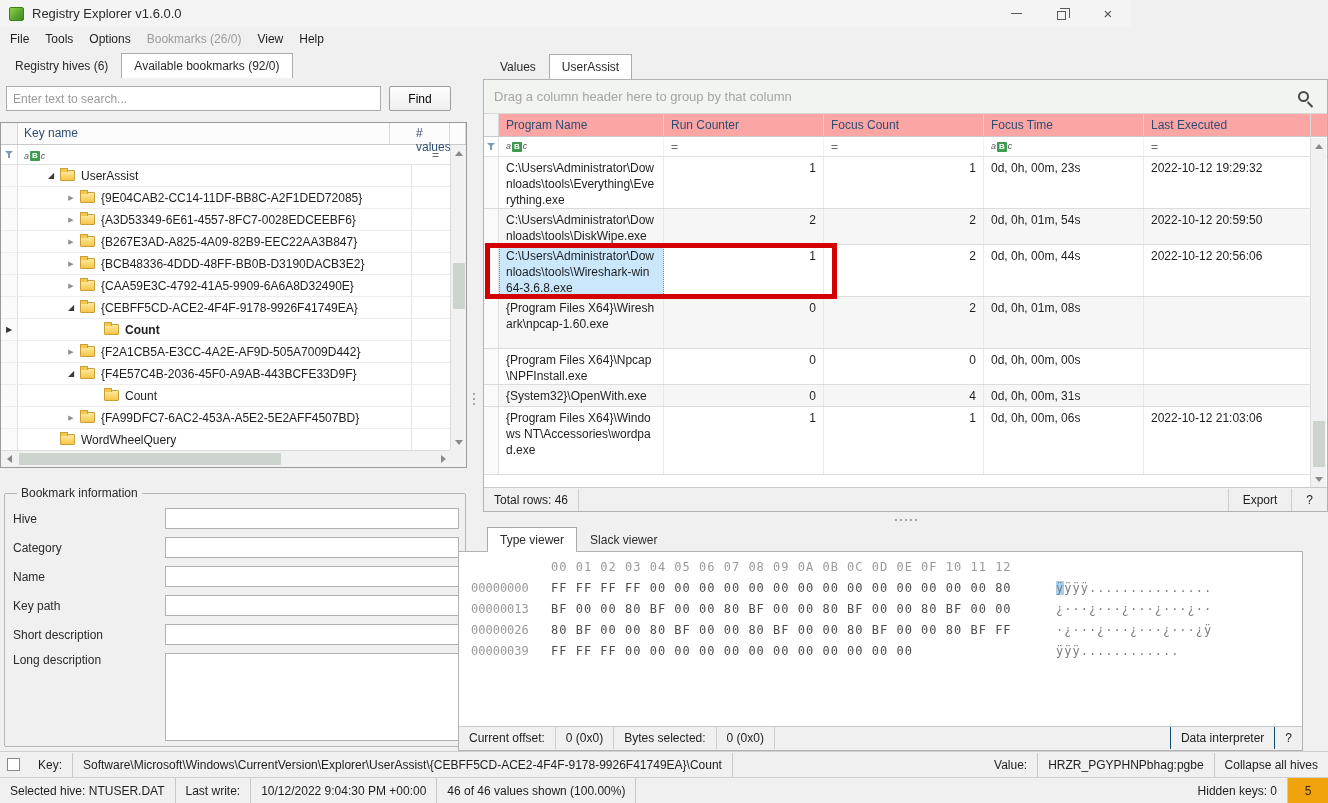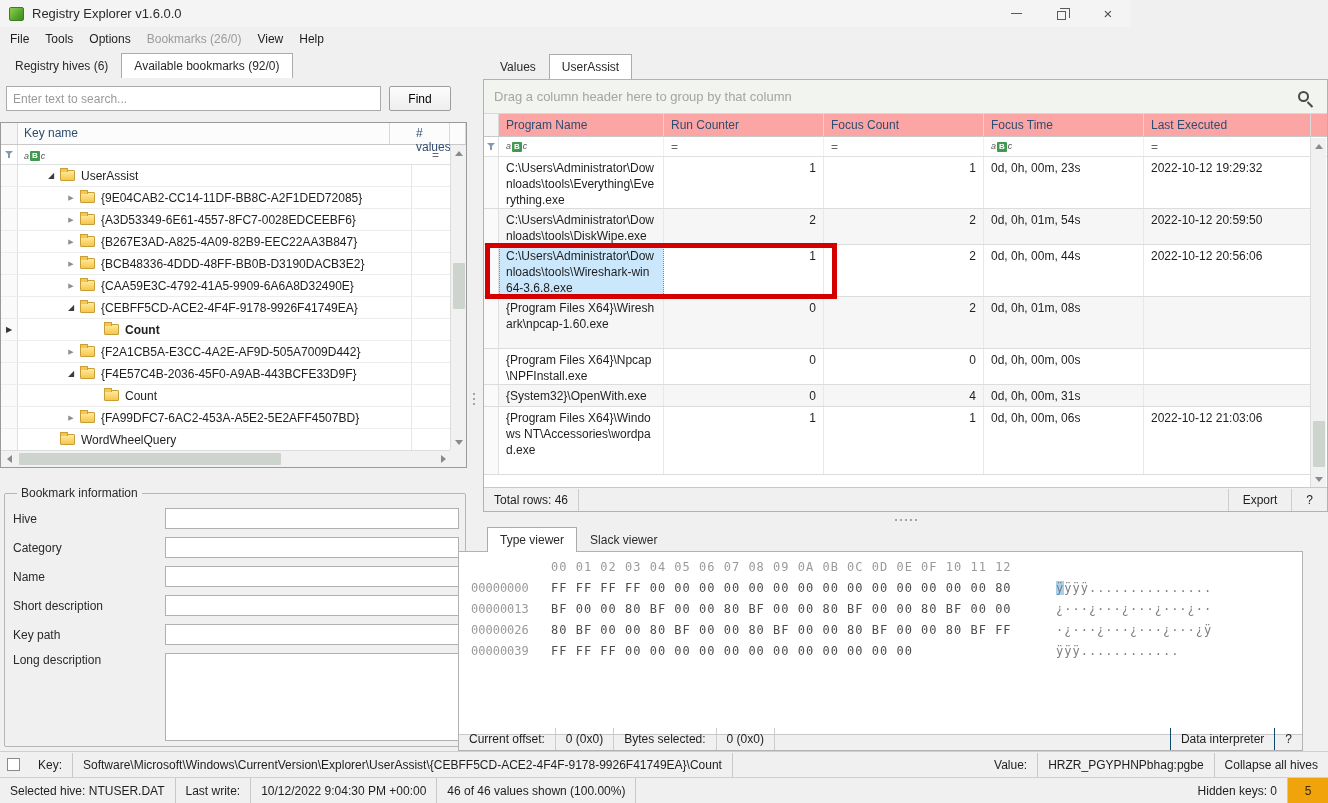--- a/index.html
+++ b/index.html
@@ -131,21 +131,21 @@
   
   .vtabs { position:absolute; left:487px; top:526px; }
   .rview { position:absolute; left:458px; top:551px; width:845px; height:200px; background:#fff; border:1px solid #b2b2b2; display:flex; flex-direction:column; }
   .hexarea { flex:1; padding:8px 0 0 12px; font-family:"DejaVu Sans Mono", monospace; font-size:12px; overflow:hidden; }
   .hexline { display:flex; height:21px; white-space:nowrap; }
   .hexoff { width:66px; color:#9a9a9a; flex:none; margin-right:14px; }
   .hexbytes { width:505px; color:#4d4d4d; letter-spacing:1px; flex:none; }
   .hexhead { color:#9a9a9a; letter-spacing:1px; }
   .hexascii { color:#7d7d7d; letter-spacing:1px; }
   .hexsel { background:#a6d2f0; }
-  .obar { height:16px; border-top:1px solid #c9c9c9; background:#f0f0f0; display:flex; align-items:flex-end; }
+  .obar { height:24px; border-top:1px solid #c9c9c9; background:#f0f0f0; display:flex; align-items:flex-start; }
   .ob-cell { padding:4px 10px; border-right:1px solid #cdcdcd; white-space:nowrap; }
   .ob-spacer { flex:1; }
   .ob-right { border-left:1px solid #0c4a6e; border-right:none; }
 
   
   .sb1 { position:absolute; left:0; top:751px; width:1328px; height:26px; background:#f0f0f0; border-top:1px solid #cfcfcf; display:flex; align-items:center; }
   .sb2 { position:absolute; left:0; top:777px; width:1328px; height:26px; background:#f0f0f0; border-top:1px solid #cfcfcf; display:flex; align-items:stretch; }
   .sb-cell { padding:5px 10px; border-right:1px solid #c8c8c8; white-space:nowrap; display:flex; align-items:center; }
   .sb-cell.noline { border-right:none; }
   .sb-spacer { flex:1; }
@@ -356,25 +356,25 @@
     </div>
     <div class="b-row">
       <span class="b-label">Category</span>
       <input class="b-input" style="">
     </div>
     <div class="b-row">
       <span class="b-label">Name</span>
       <input class="b-input" style="">
     </div>
     <div class="b-row">
+      <span class="b-label">Key path</span>
+      <input class="b-input" style="">
+    </div>
+    <div class="b-row">
       <span class="b-label">Short description</span>
-      <input class="b-input" style="">
-    </div>
-    <div class="b-row">
-      <span class="b-label">Key path</span>
       <input class="b-input" style="">
     </div>
     <div class="b-row top">
       <span class="b-label">Long description</span>
       <textarea class="b-textarea" style=""></textarea>
     </div>
   </fieldset>
 
   <div class="vsep">
     <span class="dots">

